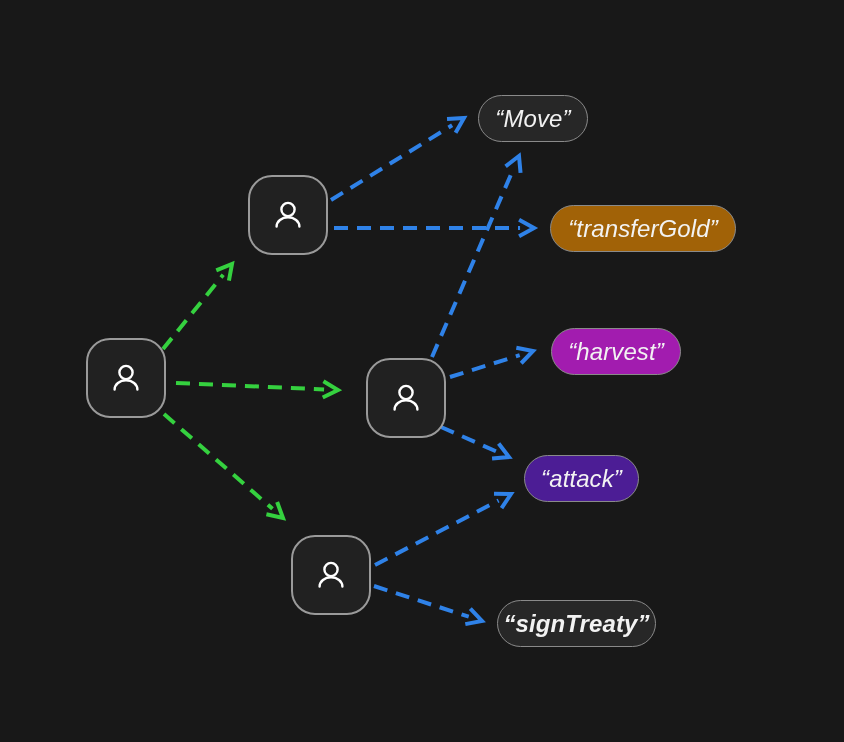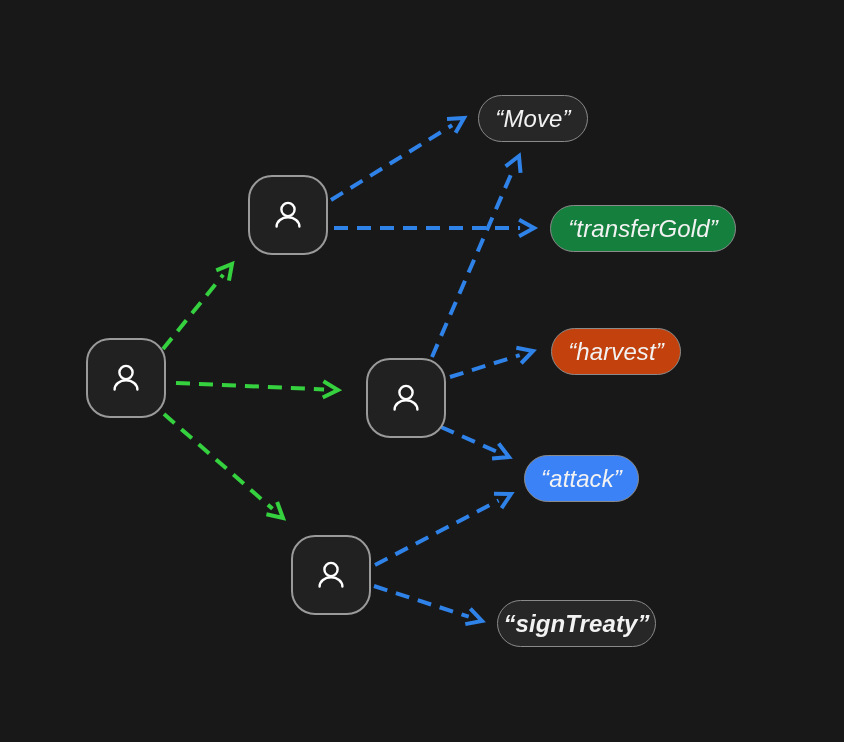--- a/index.html
+++ b/index.html
@@ -125,26 +125,26 @@
       <svg width="40" height="40" viewBox="0 0 40 40" fill="none">
         <circle cx="20" cy="14.5" r="6.6" stroke="#ffffff" stroke-width="2.4"></circle>
         <path d="M8.6 31.5a11.4 9.2 0 0 1 22.8 0" stroke="#ffffff" stroke-width="2.4" stroke-linecap="round" fill="none"></path>
       </svg>
     </span>
   </div>
 
   <div class="action-pill" style="left: 478px; top: 95px; width: 110px; border-color: rgb(138, 138, 138); background: rgb(39, 39, 39);">
     <span>“Move”</span>
   </div>
-  <div class="action-pill" style="left: 550px; top: 205px; width: 186px; border-color: rgb(138, 138, 138); background: #15803d;">
+  <div class="action-pill" style="left: 550px; top: 205px; width: 186px; border-color: rgb(138, 138, 138); background: #a16207;">
     <span>“transferGold”</span>
   </div>
-  <div class="action-pill" style="left: 551px; top: 328px; width: 130px; border-color: rgb(138, 138, 138); background: #c2410c;">
+  <div class="action-pill" style="left: 551px; top: 328px; width: 130px; border-color: rgb(138, 138, 138); background: #a21caf;">
     <span>“harvest”</span>
   </div>
-  <div class="action-pill" style="left: 524px; top: 455px; width: 115px; border-color: rgb(138, 138, 138); background: #3b82f6;">
+  <div class="action-pill" style="left: 524px; top: 455px; width: 115px; border-color: rgb(138, 138, 138); background: #4c1d95;">
     <span>“attack”</span>
   </div>
   <div class="action-pill" style="left: 497px; top: 600px; width: 159px; border-color: rgb(138, 138, 138); background: rgb(39, 39, 39); font-weight: bold;">
     <span>“signTreaty”</span>
   </div>
 
 </div>
 
 </body></html>

